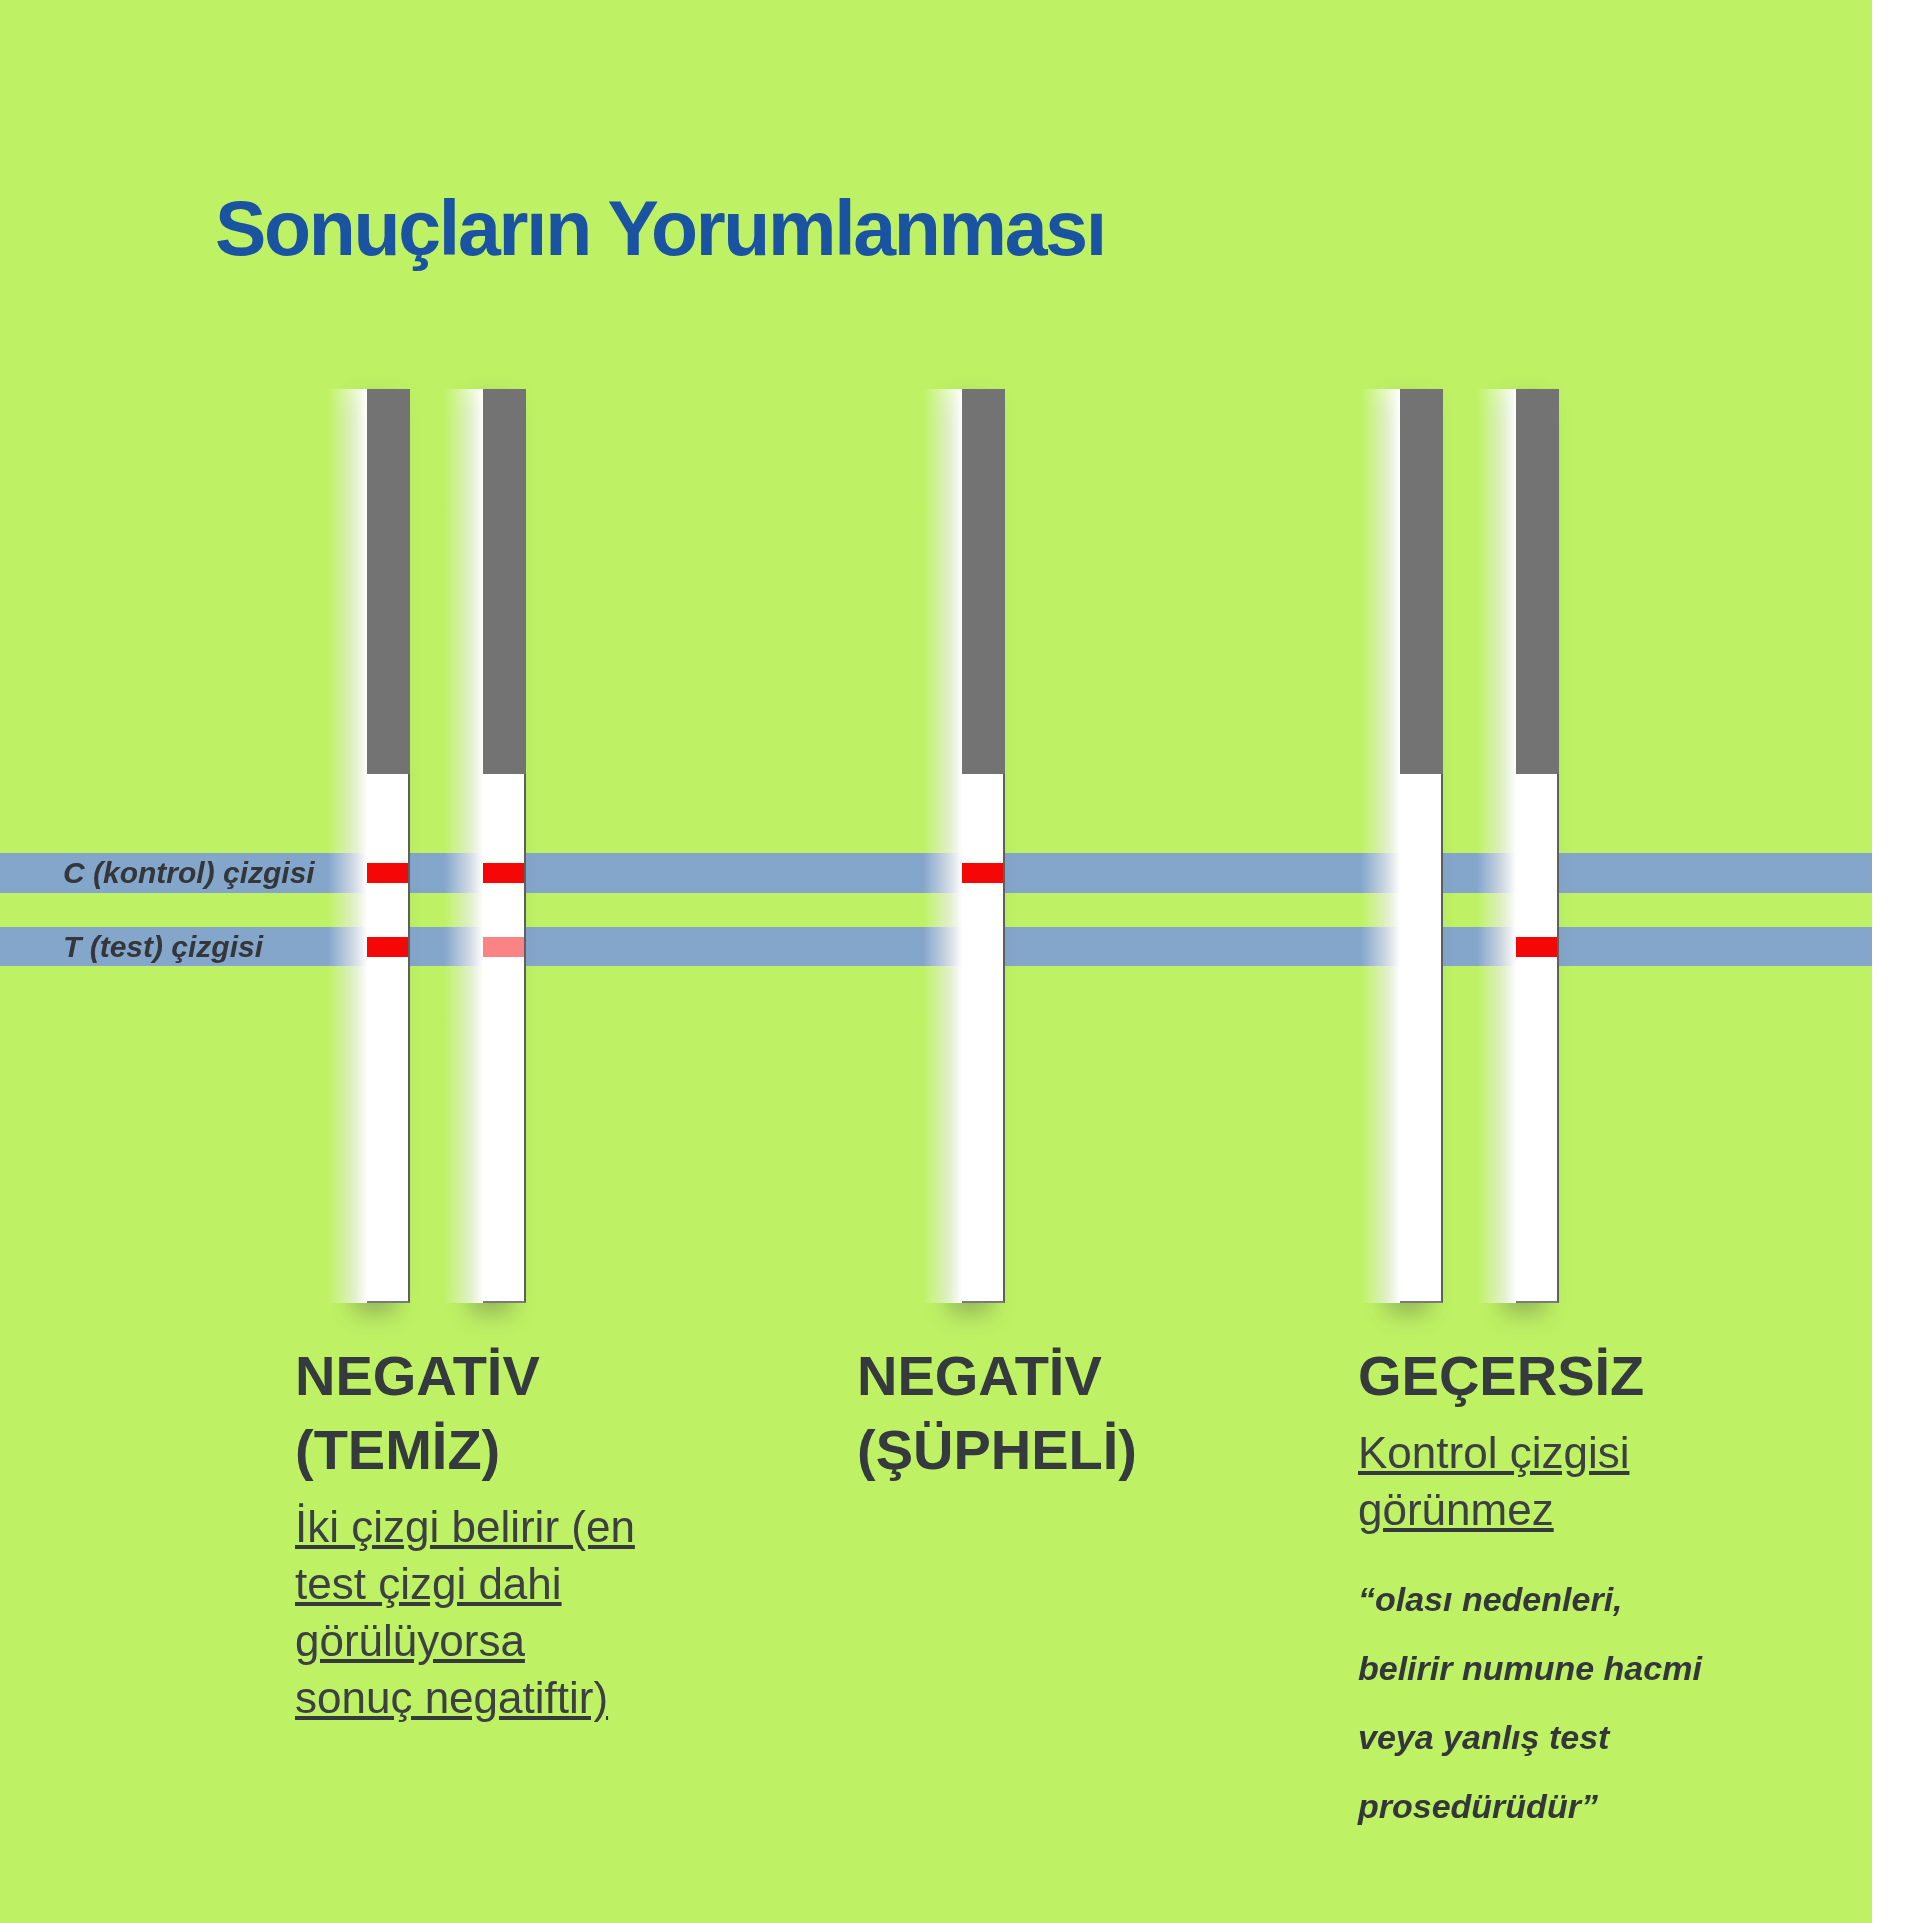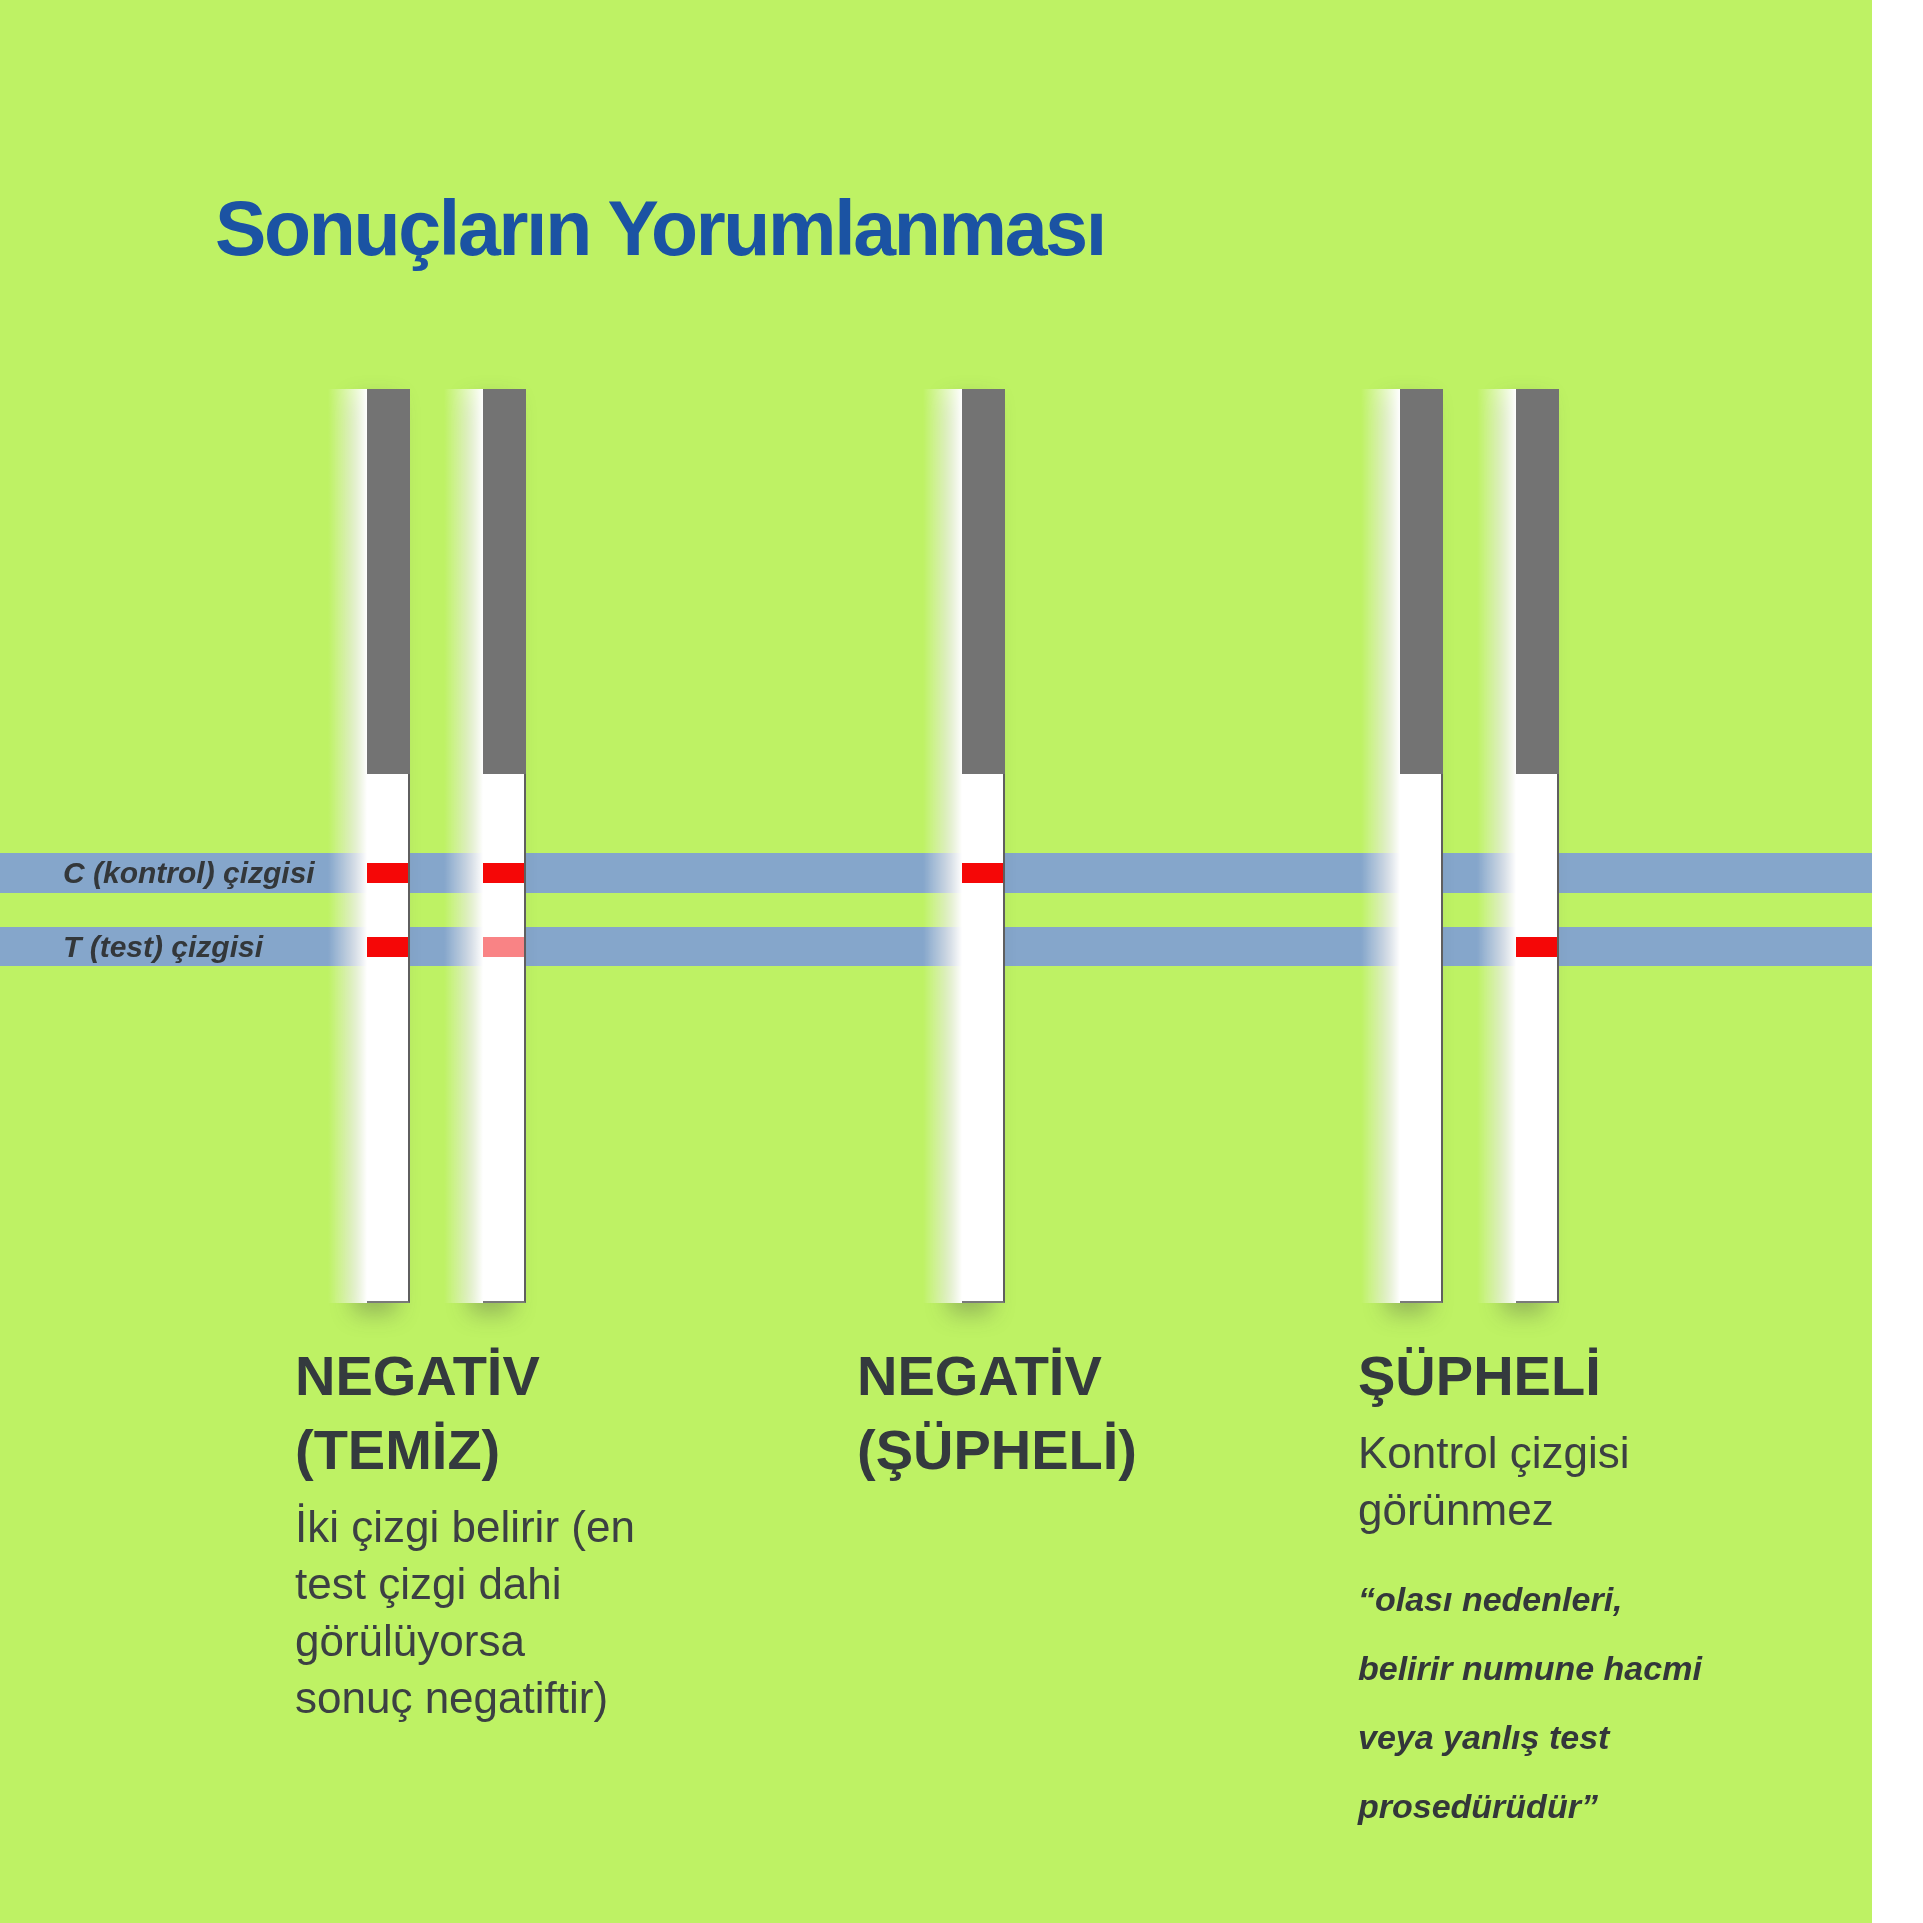--- a/index.html
+++ b/index.html
@@ -51,21 +51,21 @@
   .mark { position:absolute; left:0; width:41px; height:19.5px; z-index:3; }
   .mark-c { top:474px; }
   .mark-t { top:548px; }
 
   
   .result { position:absolute; top:1339px; z-index:1; color:var(--text); white-space:nowrap; }
   .negative { left:295px; }
   .positive { left:857px; }
   .invalid  { left:1358px; }
   .h-line { font-size:56px; font-weight:bold; line-height:74px; }
-  .desc { margin-top:11.3px; }
+  .desc { margin-top:11.3px;text-decoration:underline; }
   .d-line { font-size:44px; line-height:57px; color:#3c4043; }
   .note { margin-top:38px; }
   .n-line { font-size:34px; font-style:italic; font-weight:600; line-height:47px; color:#33373a;margin-top:22px; }
 </style>
 </head>
 <body>
 
 <div class="canvas">
 
   <div class="title">Sonuçların Yorumlanması</div>
@@ -121,21 +121,21 @@
 
   <section class="result positive">
     <div class="heading">
         <div class="h-line">NEGATİV</div>
         <div class="h-line">(ŞÜPHELİ)</div>
       </div>
   </section>
 
   <section class="result invalid">
     <div class="heading">
-        <div class="h-line">ŞÜPHELİ</div>
+        <div class="h-line">GEÇERSİZ</div>
       </div>
     <div class="desc">
         <div class="d-line">Kontrol çizgisi</div>
         <div class="d-line">görünmez</div>
       </div>
     <div class="note">
         <div class="n-line">“olası nedenleri,</div>
         <div class="n-line">belirir numune hacmi</div>
         <div class="n-line">veya yanlış test</div>
         <div class="n-line">prosedürüdür”</div>

